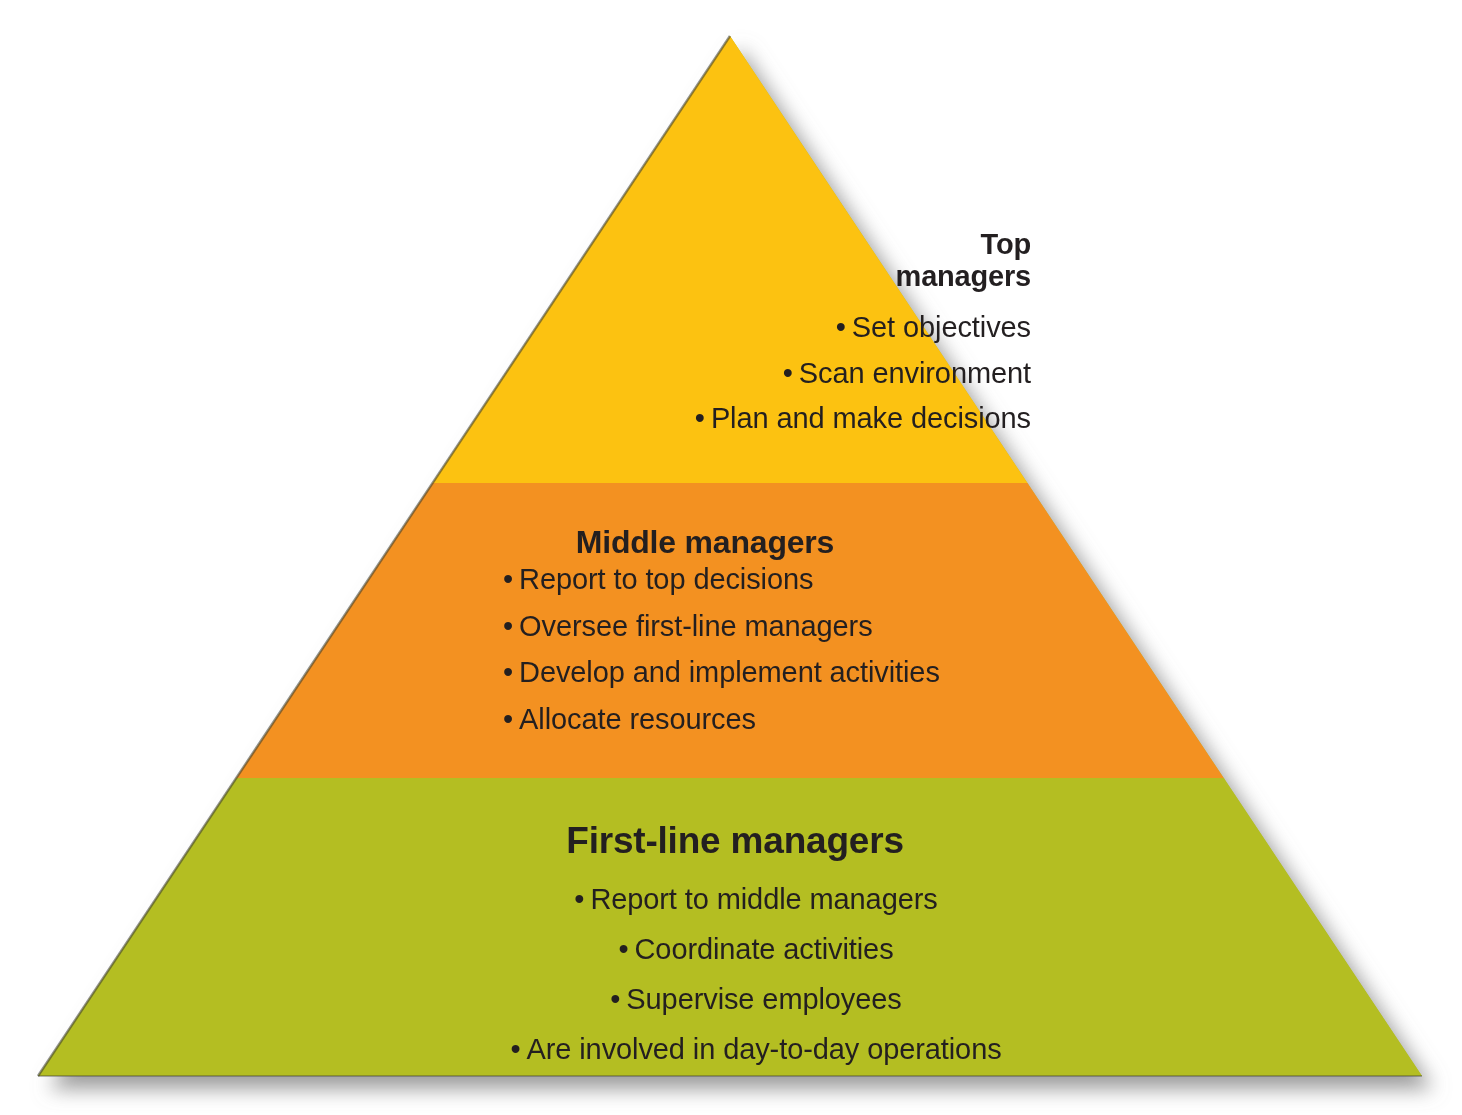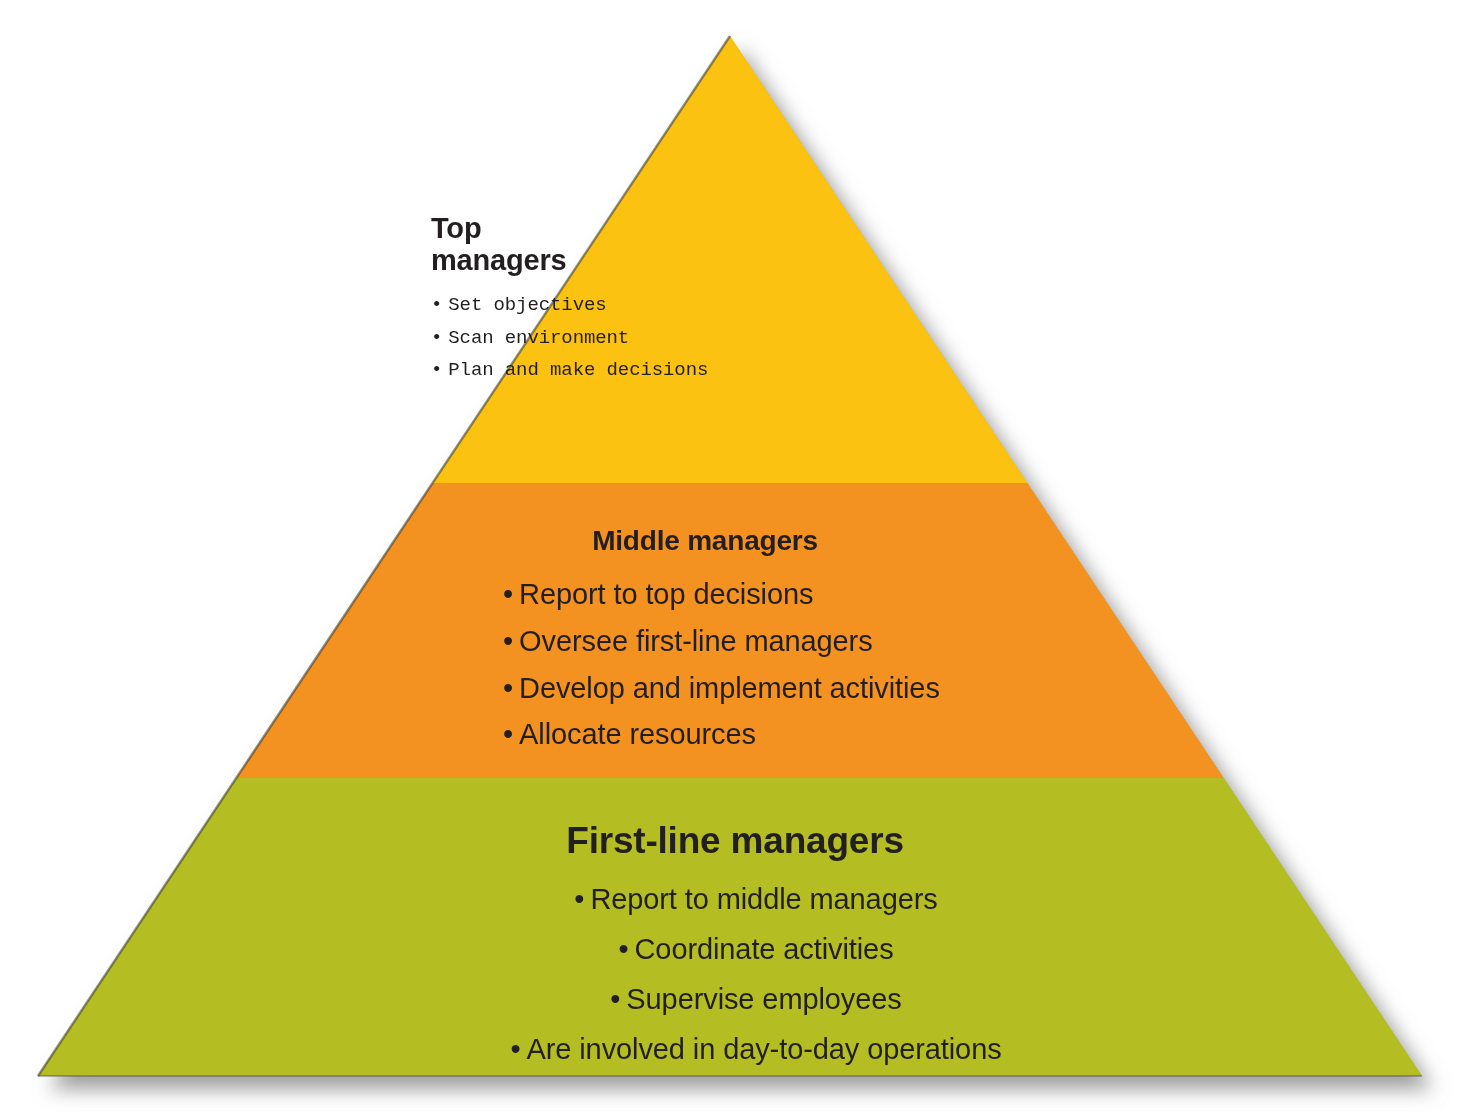--- a/index.html
+++ b/index.html
@@ -52,46 +52,45 @@
     white-space: nowrap;
   }
   .bullet {
     display: inline-block;
     margin-right: 6px;
   }
 
   
   #tier-top {
     left: 431px;
-    top: 212px;
+    top: 228px;
     width: 600px;
-    text-align: left;
+    text-align: right;
   }
   #tier-top .tier-title {
     font-size: 29px;
     margin-bottom: 16px;
   }
   #tier-top .tier-list {
-    font-size: 19px;
-    font-family: Liberation Mono, monospace;
+    font-size: 29px;
   }
   #tier-top .tier-list li {
     margin-bottom: 8px;
   }
 
   
   #tier-middle {
     left: 405px;
     top: 525px;
     width: 600px;
   }
   #tier-middle .tier-title {
-    font-size: 28px;
+    font-size: 32px;
     text-align: center;
-    margin-bottom: 20px;
+    margin-bottom: 0;
     padding-right: 0px;
   }
   #tier-middle .tier-list {
     font-size: 29px;
     text-align: left;
     padding-left: 98px;
   }
   #tier-middle .tier-list li {
     margin-bottom: 9px;
   }

